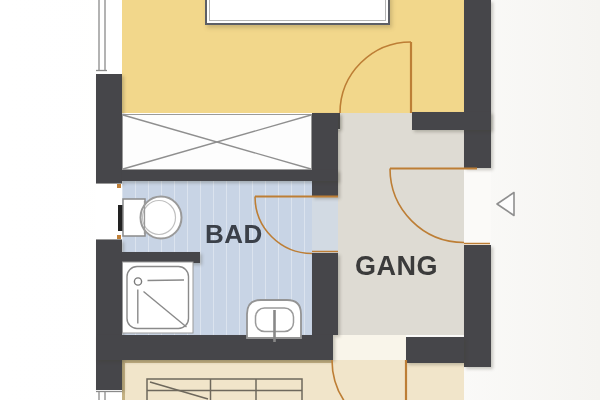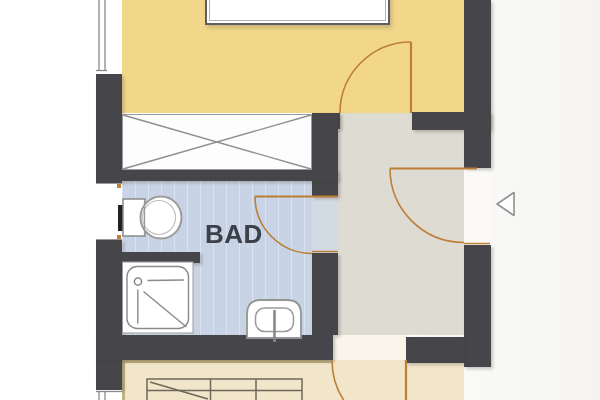--- a/index.html
+++ b/index.html
@@ -142,14 +142,15 @@
     </g>
     <g stroke="#bd7e35" fill="none">
       <line x1="406" y1="360" x2="406" y2="400" stroke-width="2.2"></line>
       <path d="M 332 360 A 74 74 0 0 0 406 434" stroke-width="1.6"></path>
     </g>
 
     <polygon points="497,204 514,192.5 514,215.5" fill="#fdfdfd" stroke="#8f8f8f" stroke-width="1.6" stroke-linejoin="round"></polygon>
   </svg>
 
   <div class="label" style="left:205px;top:221px;font-size:26px;">BAD</div>
+  <div class="label" style="left:355px;top:253px;font-size:27px;color:#3b3b3b;">GANG</div>
 
 </div>
 
 </body></html>

